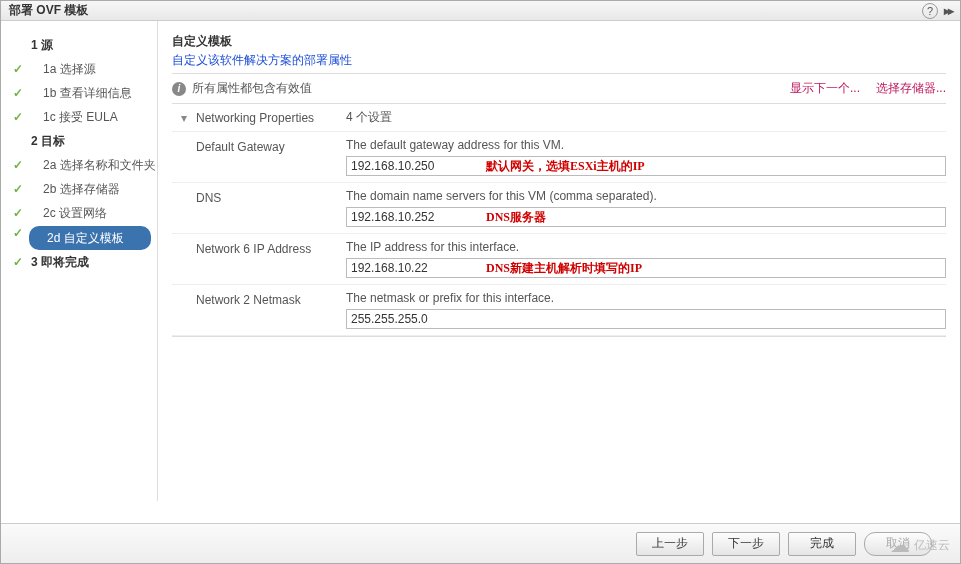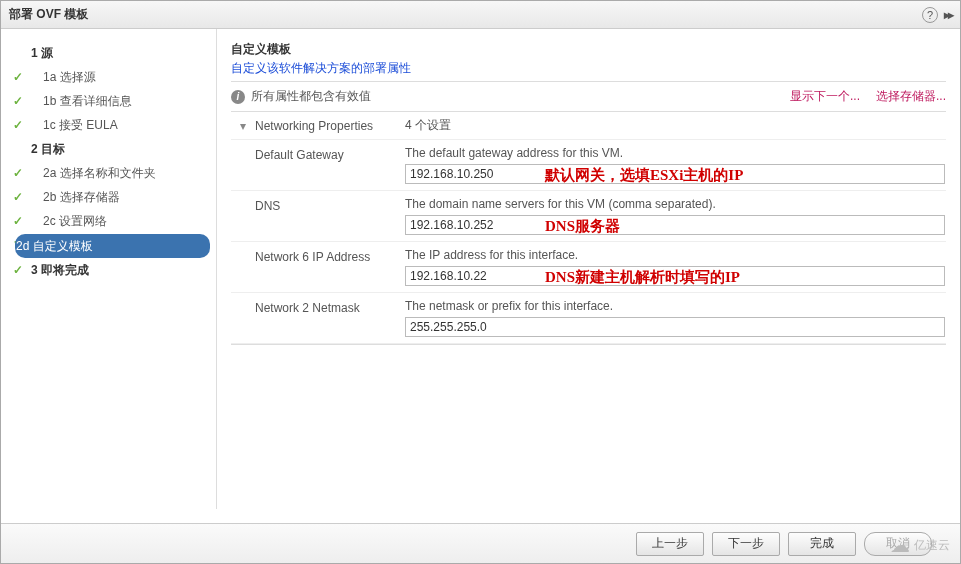--- a/index.html
+++ b/index.html
@@ -1,48 +1,48 @@
 <!DOCTYPE html>
 <html><head>
 <meta charset="utf-8">
 <style>
 *{box-sizing:border-box;margin:0;padding:0;font-family:Arial,"Microsoft YaHei",sans-serif;font-size:12px;}
 body{background:#fff;width:961px;height:564px;overflow:hidden;position:relative;border:1px solid #aaa;}
-.titlebar{background:linear-gradient(#f7f7f7,#e8e8e8);height:28px;border-bottom:1px solid #ccc;display:flex;align-items:center;padding:0 8px;}
+.titlebar{background:linear-gradient(#f7f7f7,#e8e8e8);height:20px;border-bottom:1px solid #ccc;display:flex;align-items:center;padding:0 8px;}
 .titlebar .title{font-weight:bold;color:#333;}
 .titlebar .spacer{flex:1;}
 .titlebar .help{color:#555;width:16px;height:16px;border:1px solid #999;border-radius:50%;display:flex;align-items:center;justify-content:center;font-size:11px;margin-right:6px;cursor:pointer;}
 .titlebar .expand{color:#555;font-weight:bold;letter-spacing:-2px;cursor:pointer;}
 .body{display:flex;height:480px;}
 .sidebar{width:215px;padding:12px 0 12px 0;}
 .sidebar .item{display:flex;align-items:center;height:24px;padding-left:18px;color:#555;cursor:pointer;position:relative;}
 .sidebar .section{font-weight:bold;color:#333;padding-left:30px;}
 .sidebar .sub{padding-left:42px;}
 .sidebar .check{position:absolute;left:12px;color:#6db33f;font-weight:bold;}
-.sidebar .active{background:#3b73af;color:#fff;border-radius:10px;margin:1px 6px 1px 14px;padding-left:1px;}
+.sidebar .active{background:#3b73af;color:#fff;border-radius:10px;margin:1px 6px 1px 28px;padding-left:18px;}
 .sidebar .bold{font-weight:bold;}
 .main{flex:1;border-left:1px solid #ddd;padding:12px 14px;display:flex;flex-direction:column;}
 .main-title{font-weight:bold;color:#333;margin-bottom:2px;}
 .main-sub{color:#1d4ed8;margin-bottom:4px;}
 .infobar{display:flex;align-items:center;border-top:1px solid #ddd;border-bottom:1px solid #ddd;padding:6px 0;margin-bottom:0;}
 .infobar .info-icon{width:14px;height:14px;border-radius:50%;background:#888;color:#fff;display:flex;align-items:center;justify-content:center;font-size:10px;margin-right:6px;font-style:italic;font-weight:bold;}
 .infobar .info-text{color:#555;flex:1;}
 .infobar .link{color:#be185d;margin-left:16px;cursor:pointer;}
 .props{border-bottom:1px solid #ddd;}
 .prop-header{display:flex;align-items:center;border-bottom:1px solid #eee;height:28px;}
 .prop-header .toggle{width:24px;text-align:center;color:#888;cursor:pointer;}
 .prop-header .hname{width:150px;color:#555;}
 .prop-header .hval{color:#555;}
 .prop-row{display:flex;border-bottom:1px solid #eee;}
 .pr-left{width:174px;padding:8px 0 8px 24px;color:#555;}
 .pr-right{flex:1;padding:6px 0;}
 .pr-desc{color:#555;margin-bottom:4px;}
 .pr-input-wrap{position:relative;}
-.pr-input{width:540px;border:1px solid #bbb;height:20px;padding:1px 4px;color:#333;background:#fff;}
-.annot{position:absolute;left:140px;top:2px;color:#d00000;font-weight:bold;font-size:15px;pointer-events:none;font-family:"SimSun",serif;}
+.pr-input{width:600px;border:1px solid #bbb;height:20px;padding:1px 4px;color:#333;background:#fff;}
+.annot{position:absolute;left:140px;top:2px;color:#d00000;font-weight:bold;font-size:12px;pointer-events:none;font-family:"SimSun",serif;}
 .footer{position:absolute;bottom:0;left:0;right:0;height:40px;border-top:1px solid #ccc;background:linear-gradient(#fafafa,#eee);display:flex;align-items:center;justify-content:flex-end;padding-right:28px;gap:8px;}
 .btn{min-width:68px;height:24px;border:1px solid #aaa;background:linear-gradient(#fdfdfd,#e5e5e5);color:#333;border-radius:2px;cursor:pointer;display:flex;align-items:center;justify-content:center;}
 .btn.disabled{color:#aaa;cursor:default;border-radius:11px;}
 .watermark{position:absolute;right:10px;bottom:6px;color:#bbb;font-size:14px;display:flex;align-items:center;gap:4px;pointer-events:none;}
 .watermark .wlogo{font-size:20px;}
 </style>
 </head>
 <body>
 
 <div class="titlebar">

